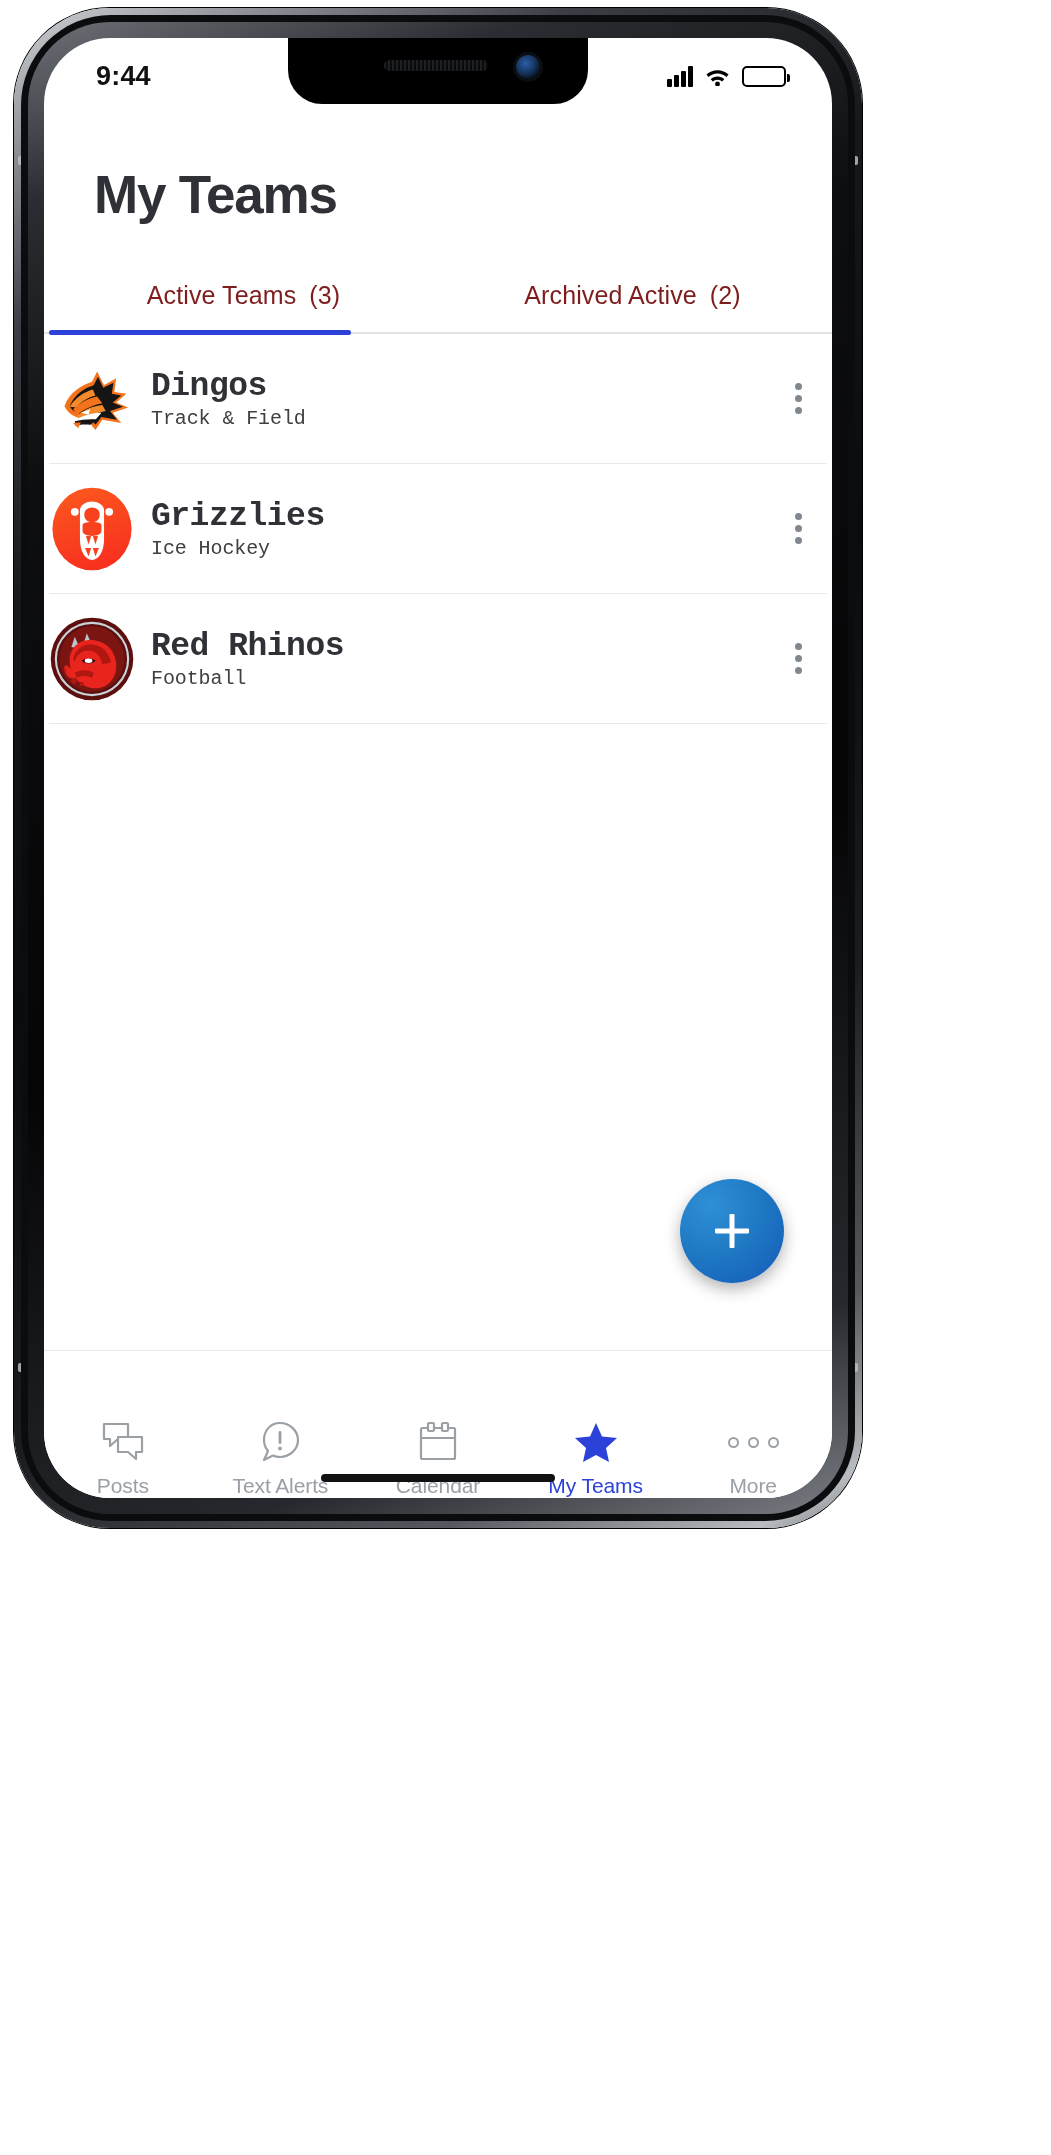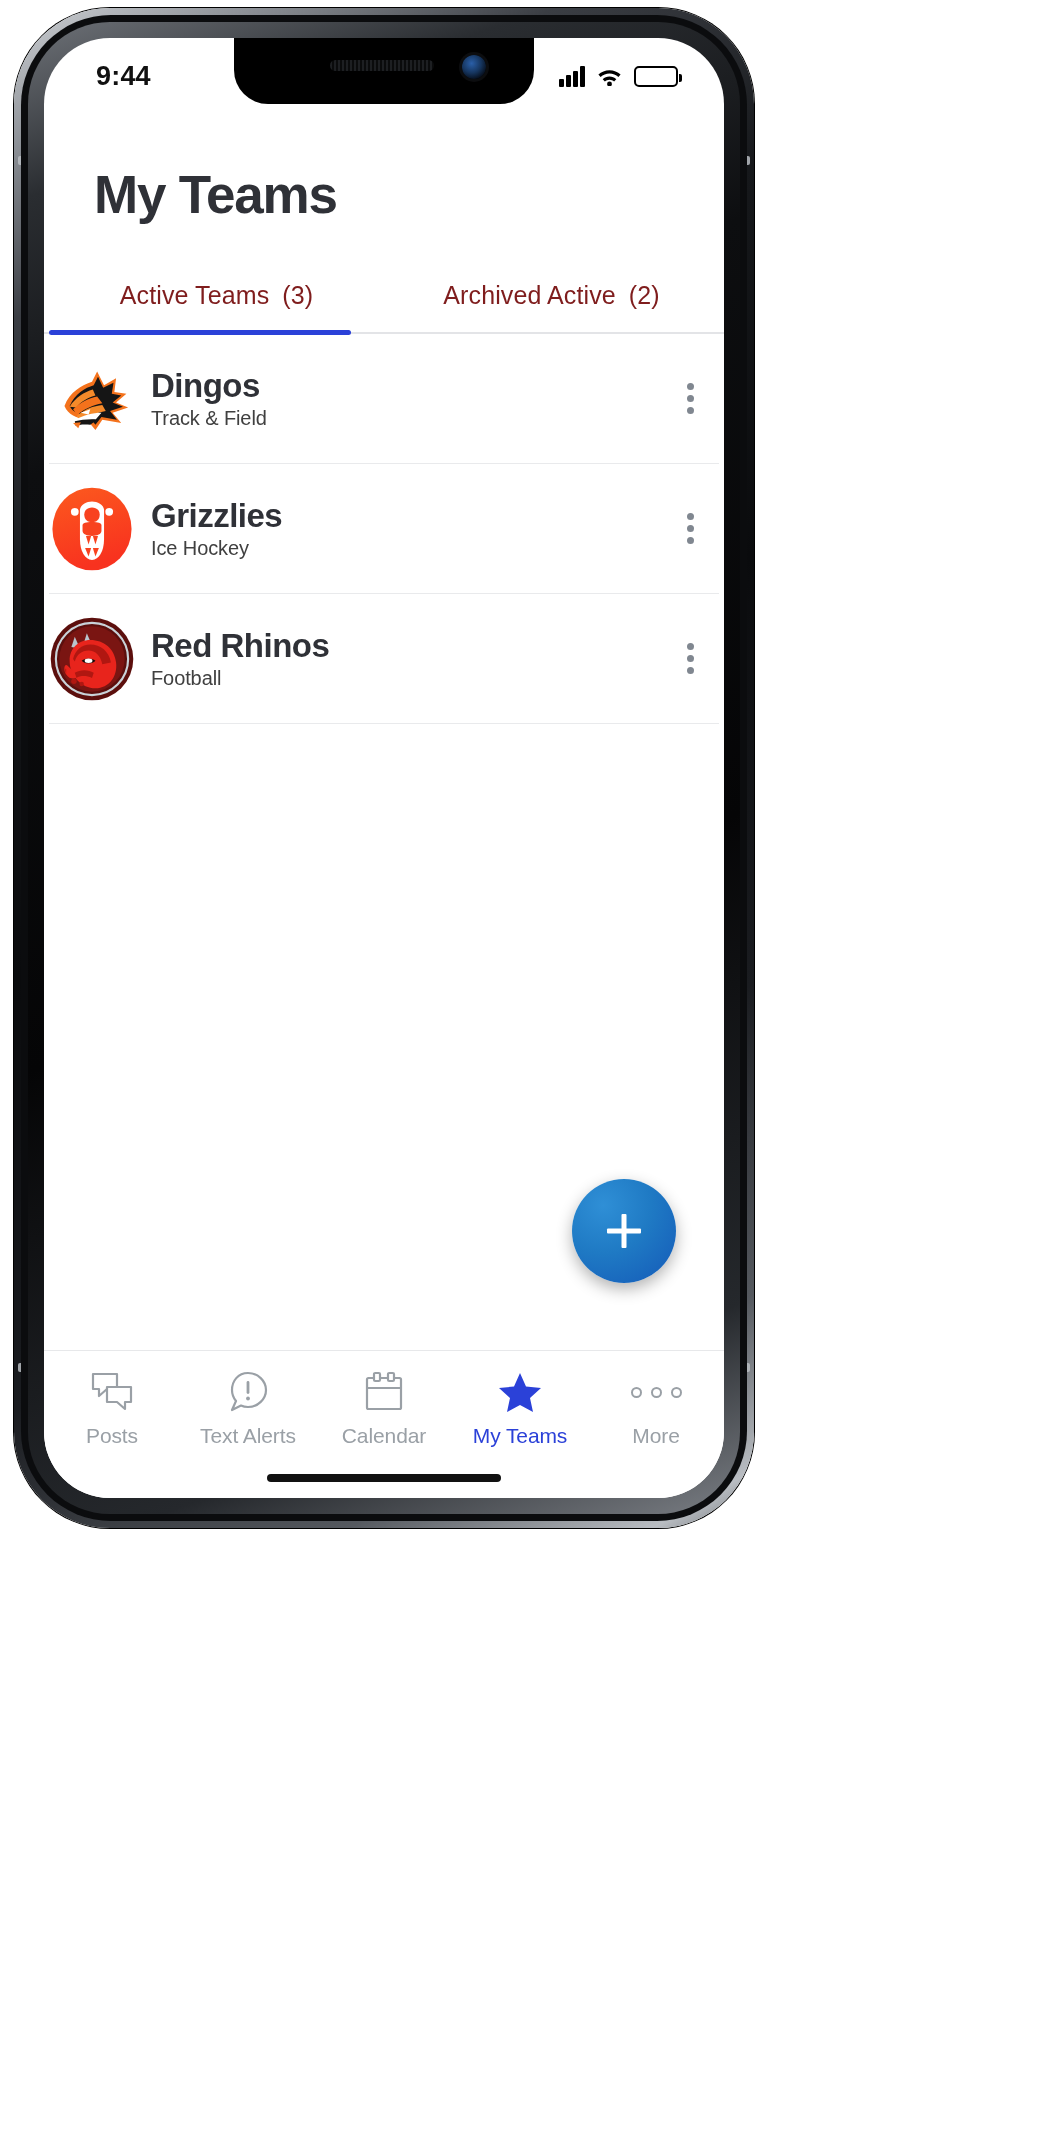--- a/index.html
+++ b/index.html
@@ -7,21 +7,21 @@
     width: 1051px; height: 2155px;
     background: #ffffff;
     font-family: "Liberation Sans", sans-serif;
     overflow: hidden;
   }
 
   
   #device-frame {
     position: absolute;
     left: 14px; top: 8px;
-    width: 740px; height: 1520px;
+    width: 848px; height: 1520px;
     border-radius: 96px;
     background: linear-gradient(150deg,#cfd2d6 0%, #8d9197 7%, #3b3e44 16%, #16181b 30%,
                                 #0a0b0d 50%, #1a1c20 72%, #55595f 88%, #b9bdc2 97%, #6d7176 100%);
     box-shadow: 0 0 0 1px #000;
   }
   #device-inner-band {
     position: absolute;
     left: 7px; top: 7px; right: 7px; bottom: 7px;
     border-radius: 90px;
     background: #0b0c0e;
@@ -107,21 +107,21 @@
   }
   .tab .count { margin-left: 6px; }
   #tab-underline {
     position: absolute; left: 5px; bottom: -3px; width: 302px; height: 5px;
     background: #2b41d8; border-radius: 3px;
   }
 
   #team-list { flex: 0 0 auto; padding: 0 5px; }
   .team-row {
     display: flex; align-items: center; height: 130px;
-    border-bottom: 1px solid #e9eaec; padding: 0 12px 0 0; cursor: pointer;
+    border-bottom: 1px solid #e9eaec; padding: 0 12px 0 0; cursor: pointer; font-family: Liberation Mono, monospace;
   }
   .team-logo { width: 86px; height: 86px; flex: 0 0 86px; margin-right: 16px; }
   .team-text { flex: 1; display: flex; flex-direction: column; justify-content: center; gap: 2px; }
   .team-name { font-size: 33px; font-weight: 700; color: #2f3137; letter-spacing: -.5px; }
   .team-sport { font-size: 20px; color: #404040; letter-spacing: -.1px; }
   .kebab { width: 34px; display: flex; flex-direction: column; align-items: center; gap: 5px; cursor: pointer; }
   .kebab i { width: 7px; height: 7px; border-radius: 50%; background: #808790; display: block; }
 
   
   #fab {
@@ -130,21 +130,21 @@
     background: radial-gradient(circle at 30% 25%, #2f8fd6 0%, #1f7ac4 45%, #1459b8 100%);
     box-shadow: 0 6px 16px rgba(0,0,0,.30);
     display: flex; align-items: center; justify-content: center; cursor: pointer;
   }
   #fab svg { display: block; }
 
   
   #tab-bar {
     position: absolute; left: 0; right: 0; bottom: 0; height: 148px;
     border-top: 1px solid #e7e8ea; background: #fff;
-    display: flex; align-items: flex-start; padding-top: 18px;
+    display: flex; align-items: flex-end; padding-top: 18px;
   }
   .nav-item {
     flex: 1; display: flex; flex-direction: column; align-items: center; gap: 9px; cursor: pointer;
   }
   .nav-icon { height: 46px; display: flex; align-items: center; justify-content: center; }
   .nav-label { font-size: 21px; color: #9aa0a6; letter-spacing: -.1px; }
   .nav-item.active .nav-label { color: #2b41d8; }
   .dots { display: flex; gap: 9px; align-items: center; height: 46px; }
   .dots i { width: 11px; height: 11px; border-radius: 50%; border: 2px solid #9aa0a6; display: block; }
 

